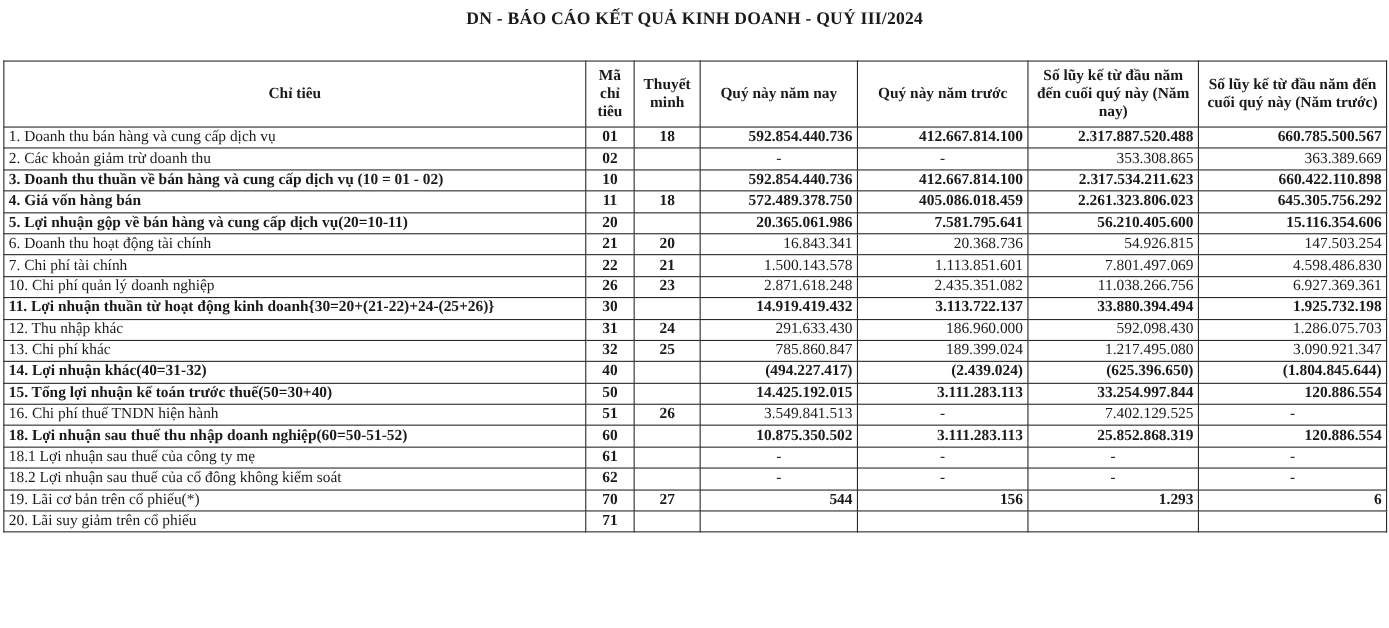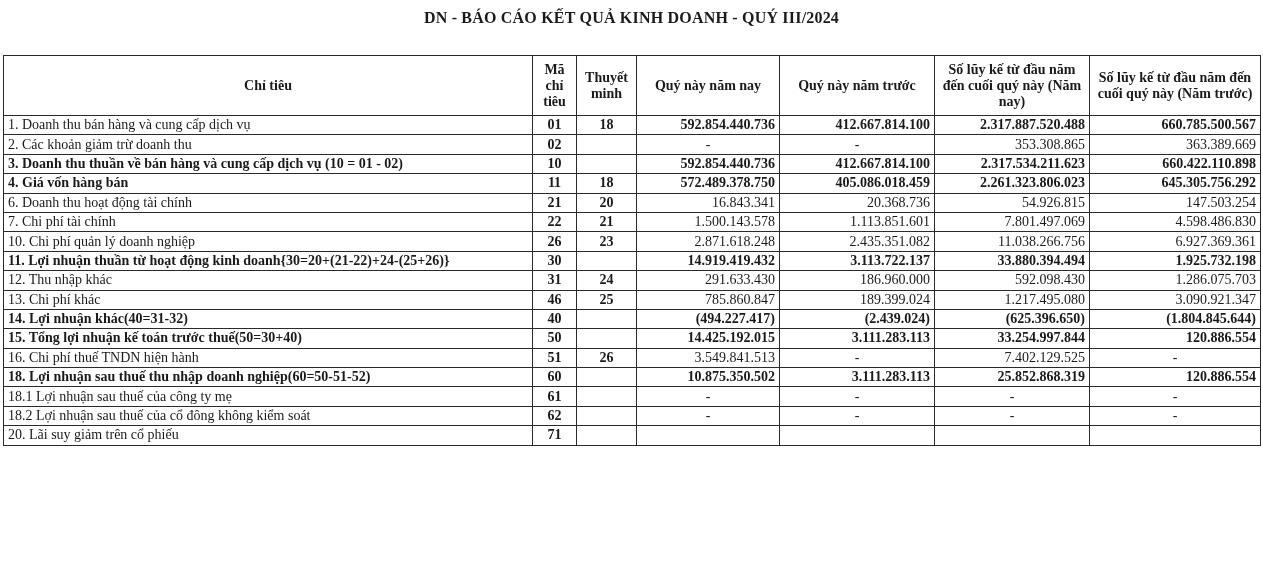--- a/index.html
+++ b/index.html
@@ -95,20 +95,29 @@
       </tr>
       <tr class="bold">
         <td class="c-name">4. Giá vốn hàng bán</td>
         <td class="c-code">11</td>
         <td class="c-note">18</td>
         <td class="c-val" style="font-weight: bold;">572.489.378.750</td>
         <td class="c-val" style="font-weight: bold;">405.086.018.459</td>
         <td class="c-val" style="font-weight: bold;">2.261.323.806.023</td>
         <td class="c-val" style="font-weight: bold;">645.305.756.292</td>
       </tr>
+      <tr class="bold">
+        <td class="c-name">5. Lợi nhuận gộp về bán hàng và cung cấp dịch vụ(20=10-11)</td>
+        <td class="c-code">20</td>
+        <td class="c-note"></td>
+        <td class="c-val" style="font-weight: bold;">20.365.061.986</td>
+        <td class="c-val" style="font-weight: bold;">7.581.795.641</td>
+        <td class="c-val" style="font-weight: bold;">56.210.405.600</td>
+        <td class="c-val" style="font-weight: bold;">15.116.354.606</td>
+      </tr>
       <tr>
         <td class="c-name">6. Doanh thu hoạt động tài chính</td>
         <td class="c-code">21</td>
         <td class="c-note">20</td>
         <td class="c-val">16.843.341</td>
         <td class="c-val">20.368.736</td>
         <td class="c-val">54.926.815</td>
         <td class="c-val">147.503.254</td>
       </tr>
       <tr>
@@ -142,21 +151,21 @@
         <td class="c-name">12. Thu nhập khác</td>
         <td class="c-code">31</td>
         <td class="c-note">24</td>
         <td class="c-val">291.633.430</td>
         <td class="c-val">186.960.000</td>
         <td class="c-val">592.098.430</td>
         <td class="c-val">1.286.075.703</td>
       </tr>
       <tr>
         <td class="c-name">13. Chi phí khác</td>
-        <td class="c-code">46</td>
+        <td class="c-code">32</td>
         <td class="c-note">25</td>
         <td class="c-val">785.860.847</td>
         <td class="c-val">189.399.024</td>
         <td class="c-val">1.217.495.080</td>
         <td class="c-val">3.090.921.347</td>
       </tr>
       <tr class="bold">
         <td class="c-name">14. Lợi nhuận khác(40=31-32)</td>
         <td class="c-code">40</td>
         <td class="c-note"></td>
@@ -204,20 +213,29 @@
       <tr>
         <td class="c-name">18.2 Lợi nhuận sau thuế của cổ đông không kiểm soát</td>
         <td class="c-code">62</td>
         <td class="c-note"></td>
         <td class="c-val" style="text-align: center;">-</td>
         <td class="c-val" style="text-align: center;">-</td>
         <td class="c-val" style="text-align: center;">-</td>
         <td class="c-val" style="text-align: center;">-</td>
       </tr>
       <tr>
+        <td class="c-name">19. Lãi cơ bản trên cổ phiếu(*)</td>
+        <td class="c-code">70</td>
+        <td class="c-note">27</td>
+        <td class="c-val" style="font-weight: bold;">544</td>
+        <td class="c-val" style="font-weight: bold;">156</td>
+        <td class="c-val" style="font-weight: bold;">1.293</td>
+        <td class="c-val" style="font-weight: bold;">6</td>
+      </tr>
+      <tr>
         <td class="c-name">20. Lãi suy giảm trên cổ phiếu</td>
         <td class="c-code">71</td>
         <td class="c-note"></td>
         <td class="c-val"></td>
         <td class="c-val"></td>
         <td class="c-val"></td>
         <td class="c-val"></td>
       </tr>
     </tbody>
 </table>

